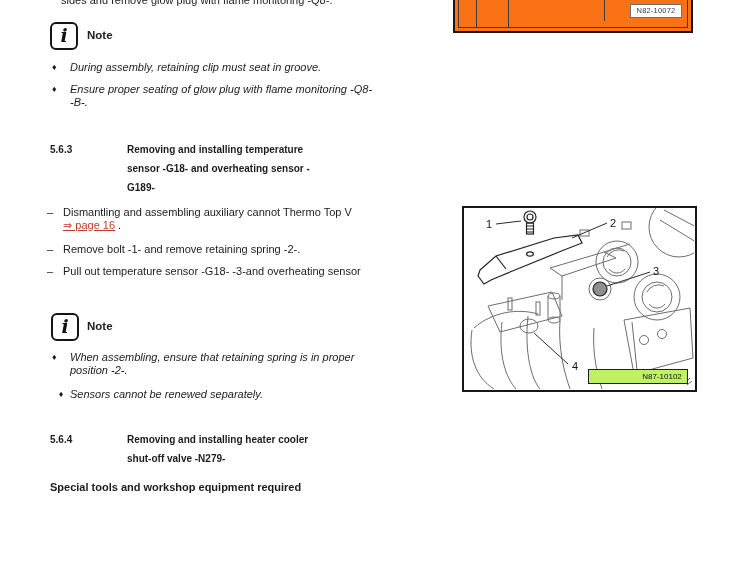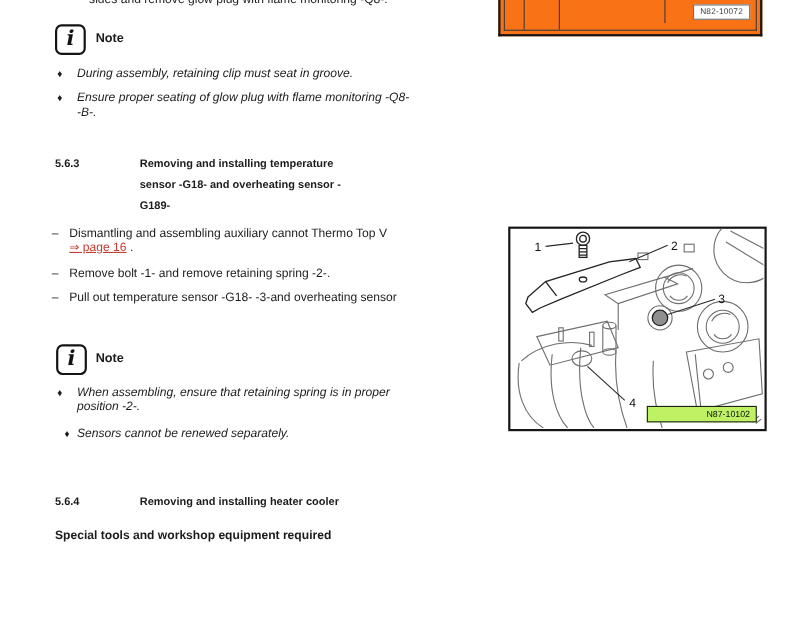--- a/index.html
+++ b/index.html
@@ -8,21 +8,21 @@
     background:#ffffff;color:#1c1c1c;
     font-family:"Liberation Sans", sans-serif;
     -webkit-font-smoothing:antialiased;
   }
   .abs{position:absolute;}
   .body-text{font-size:11px;line-height:13px;white-space:nowrap;color:#1c1c1c;}
   .italic{font-style:italic;}
   .bold{font-weight:bold;}
 
   
-  .top-clip{left:81px;top:0;width:400px;height:7px;overflow:hidden;}
+  .top-clip{left:61px;top:0;width:400px;height:7px;overflow:hidden;}
   .top-clip .inner{display:block;margin-top:-7px;font-size:11px;line-height:14px;white-space:nowrap;}
 
   
   .note-icon{
     width:24px;height:24px;border:2px solid #141414;border-radius:6px;
     display:flex;align-items:center;justify-content:center;background:#fff;
   }
   .note-icon .i-glyph{
     font-family:"DejaVu Serif", serif;font-style:italic;font-weight:bold;
     font-size:19px;line-height:19px;color:#111;transform:translateY(-1px);
@@ -111,22 +111,22 @@
 </div>
 <div class="abs note-label" style="left:87px;top:320px;">Note</div>
 
 <div class="abs bullet-row body-text" style="top:351px;">
   <span class="glyph">♦</span><span class="txt italic"><span>When assembling, ensure that retaining spring is in proper</span><br><span>position -2-.</span></span>
 </div>
 <div class="abs bullet-row body-text" style="top:388px;text-align:center;">
   <span class="glyph">♦</span><span class="txt italic">Sensors cannot be renewed separately.</span>
 </div>
 
-<div class="abs section-heading" style="top:447px;">
-  <span class="num">5.6.4</span><span class="ttl"><span>Removing and installing heater cooler</span><br></span>
+<div class="abs section-heading" style="top:430px;">
+  <span class="num">5.6.4</span><span class="ttl"><span>Removing and installing heater cooler</span><br><span>shut-off valve -N279-</span></span>
 </div>
 
 <div class="abs body-text bold" style="left:50px;top:481px;">Special tools and workshop equipment required</div>
 
 <div class="abs figure-top">
   <div class="inner-frame"></div>
   <div class="vline" style="left:21px;height:27px;"></div>
   <div class="vline" style="left:53px;height:27px;"></div>
   <div class="vline" style="left:149px;height:21px;"></div>
   <div class="fig-label-box" style="left:175px;top:4px;width:50px;height:12px;">N82-10072</div>

